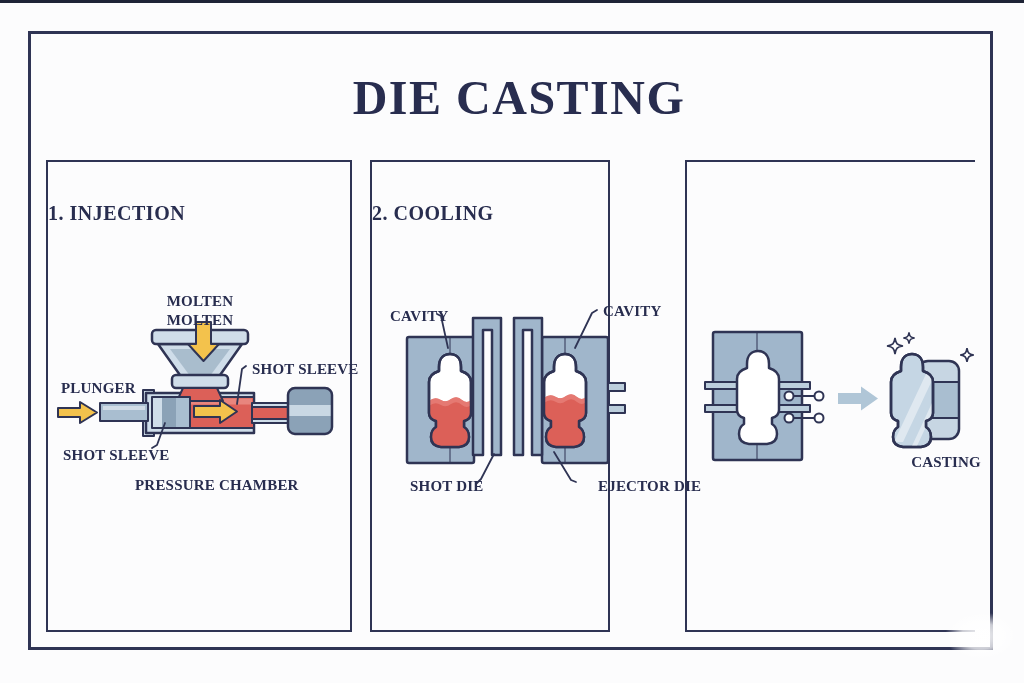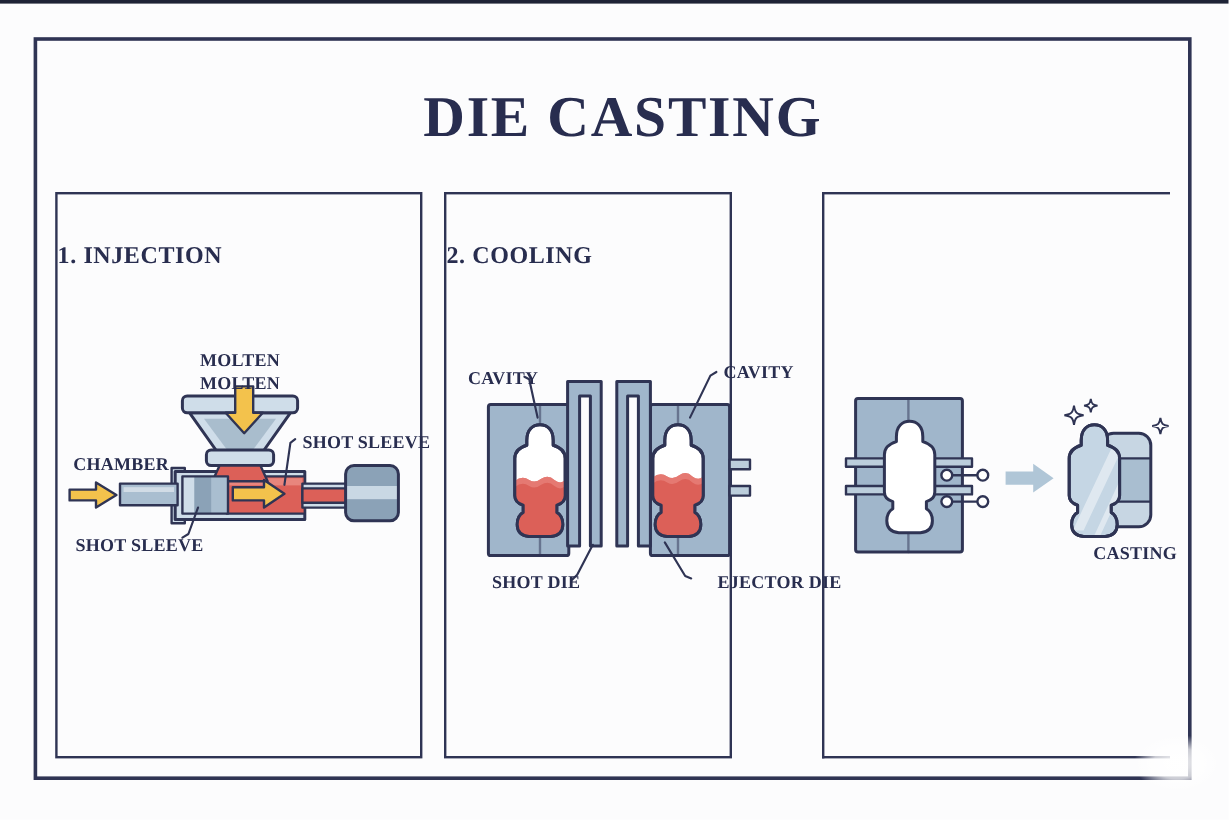--- a/index.html
+++ b/index.html
@@ -88,23 +88,24 @@
       <path class="f-yel o2" d="M148,246 L174,246 L174,240 L191,251.5 L174,263 L174,257 L148,257 Z"></path>
 
       <path class="ld" d="M200,206 L196,209 L191,244"></path>
       <path class="ld" d="M106,288 L111,285 L119,263"></path>
     </svg>
     <div class="panel-title">1. INJECTION</div>
     <div class="label center-x" style="left:152px;top:130px;text-align:left">
       <span>MOLTEN</span><br>
       <span>MOLTEN</span>
     </div>
-    <div class="label" style="left:13px;top:217px">CHAMBER</div>
+    <div class="label" style="left:13px;top:217px">PLUNGER</div>
     <div class="label" style="left:204px;top:198px">SHOT SLEEVE</div>
     <div class="label" style="left:15px;top:284px">SHOT SLEEVE</div>
+    <div class="label" style="left:87px;top:314px">PRESSURE CHAMBER</div>
   </div>
 
   <div class="panel" id="panel-cooling">
     <svg width="300" height="472" viewBox="0 0 300 472">
       <defs>
         <path id="vial" d="M-11,13 C-11,4 -6,0 0,0 C6,0 11,4 11,13 L11,17 Q21,20 21,28 L21,59 Q21,65 14,67 L14,73 Q19,76 19,83 Q19,92 9,93 L-9,93 Q-19,92 -19,83 Q-19,76 -14,73 L-14,67 Q-21,65 -21,59 L-21,28 Q-21,20 -11,17 Z"></path>
         <clipPath id="vclip">
             <use href="#vial"></use>
           </clipPath>
       </defs>

